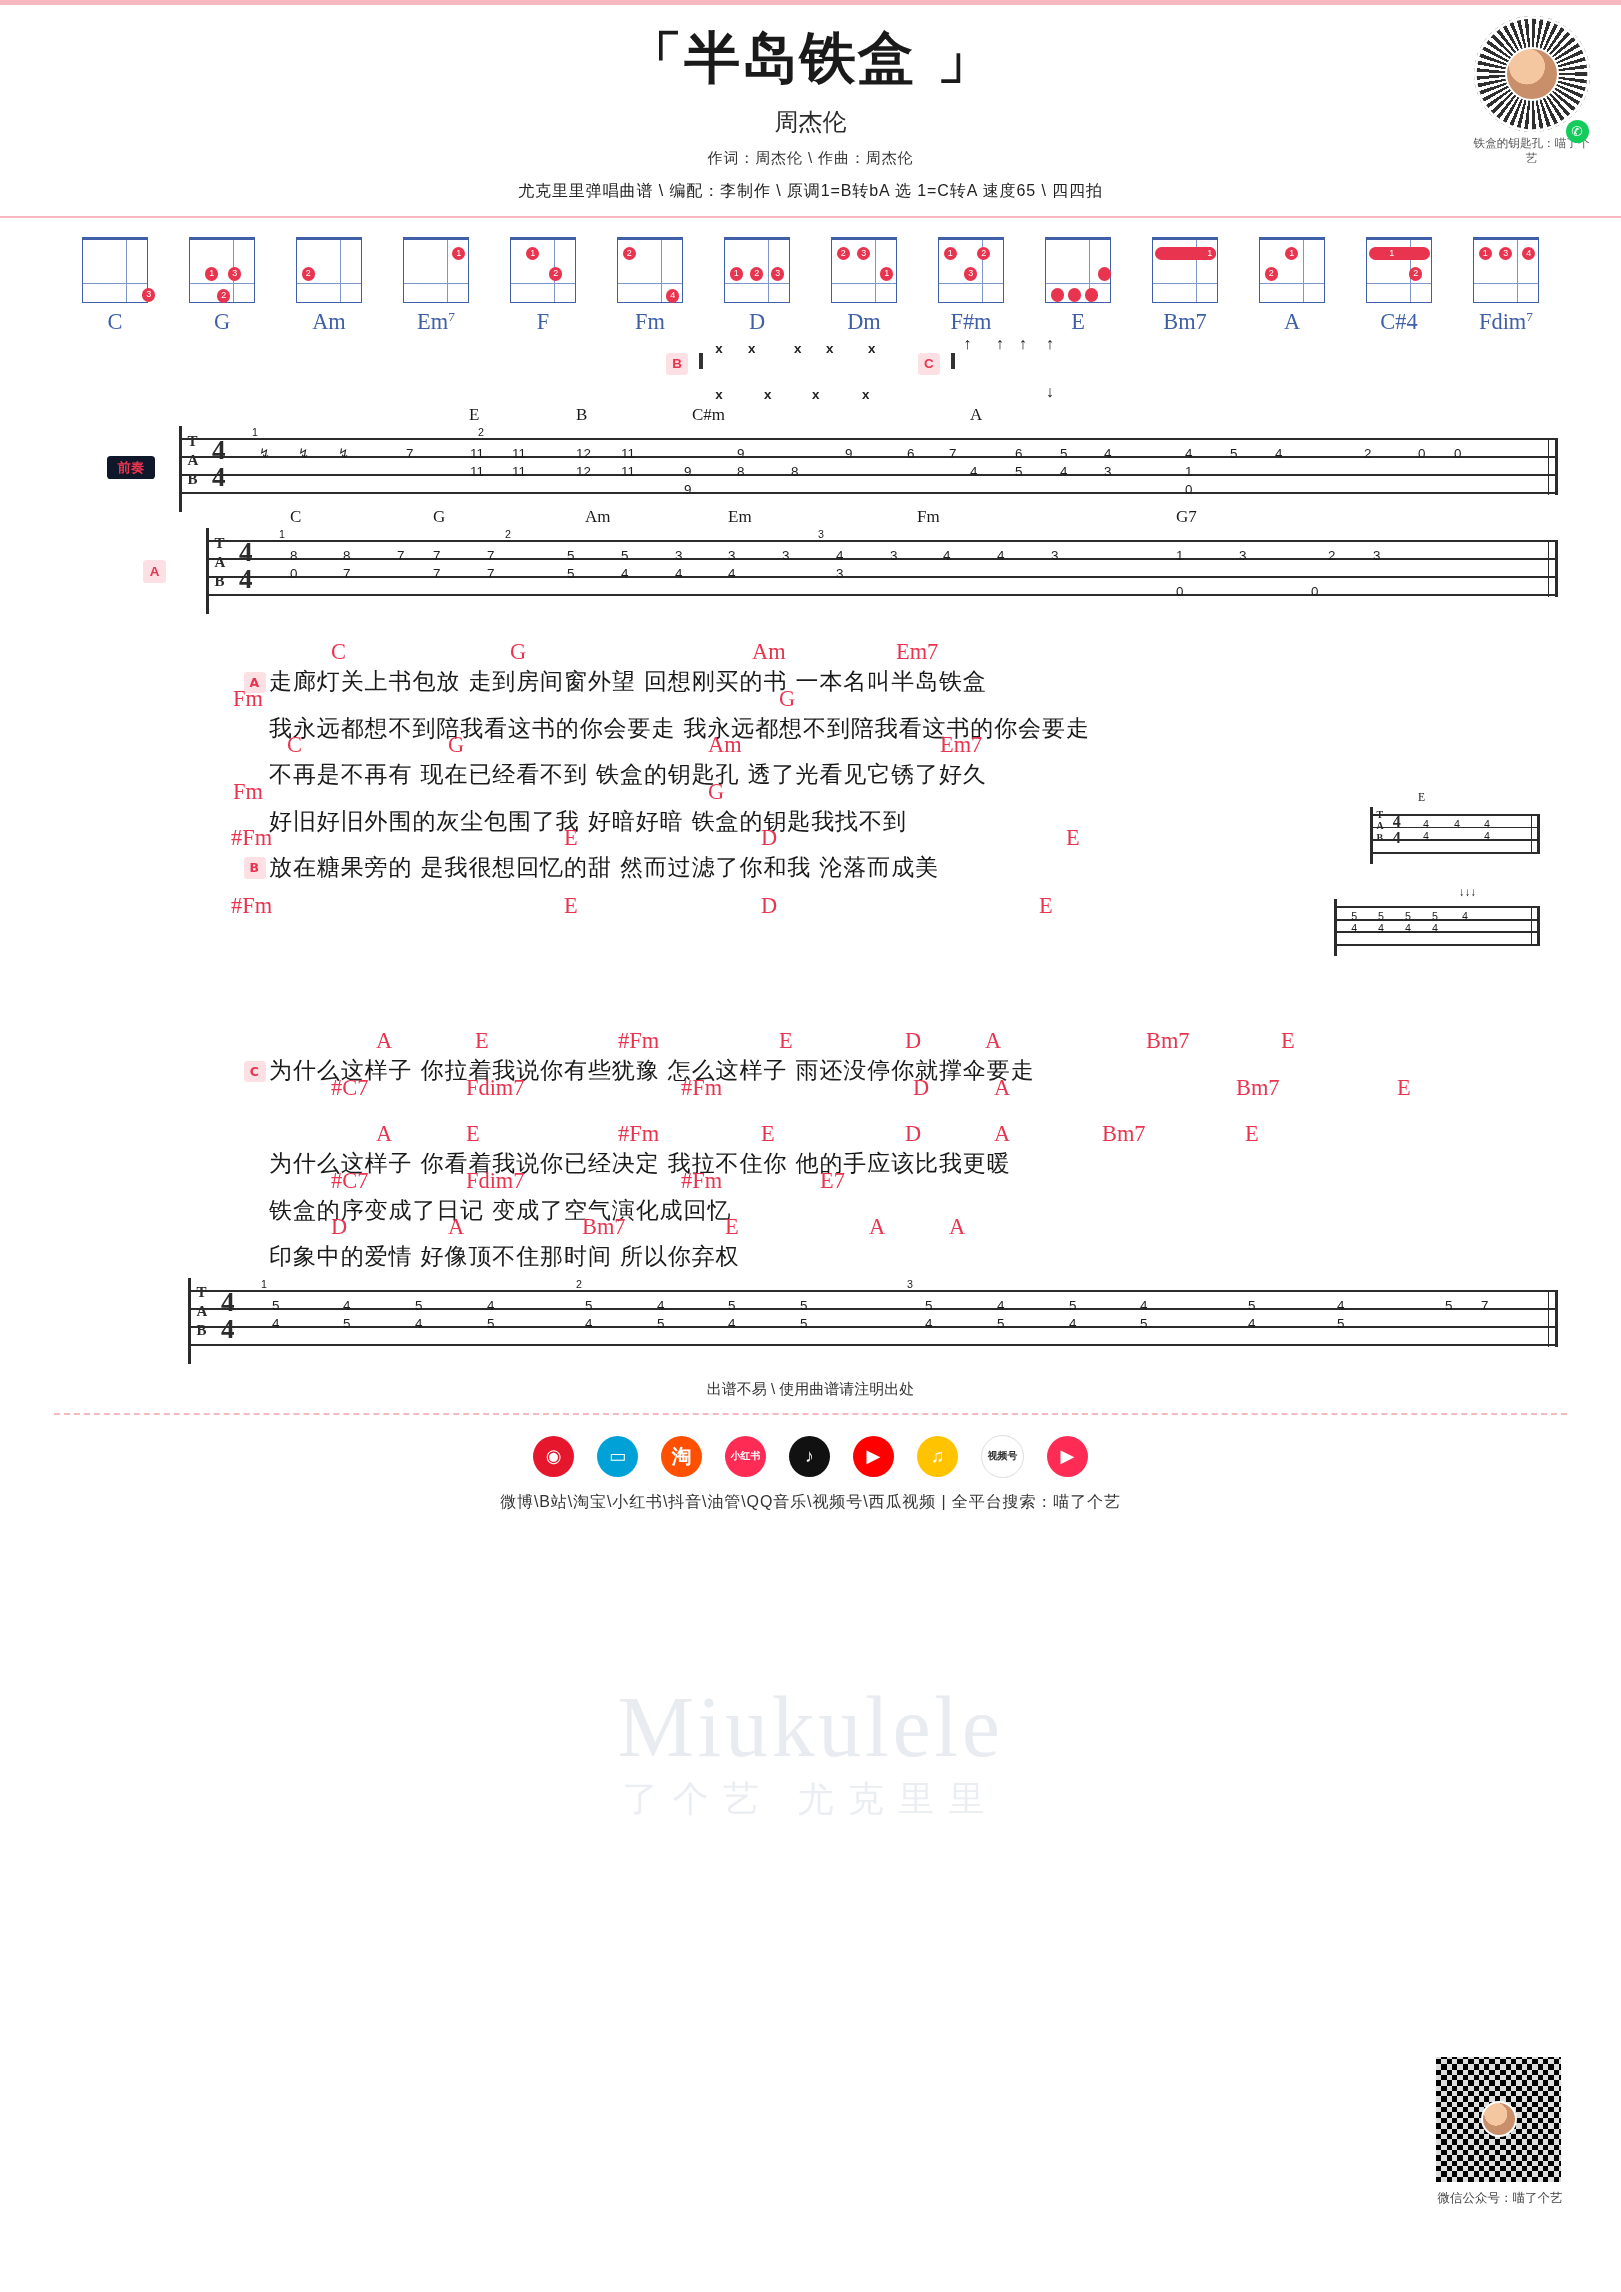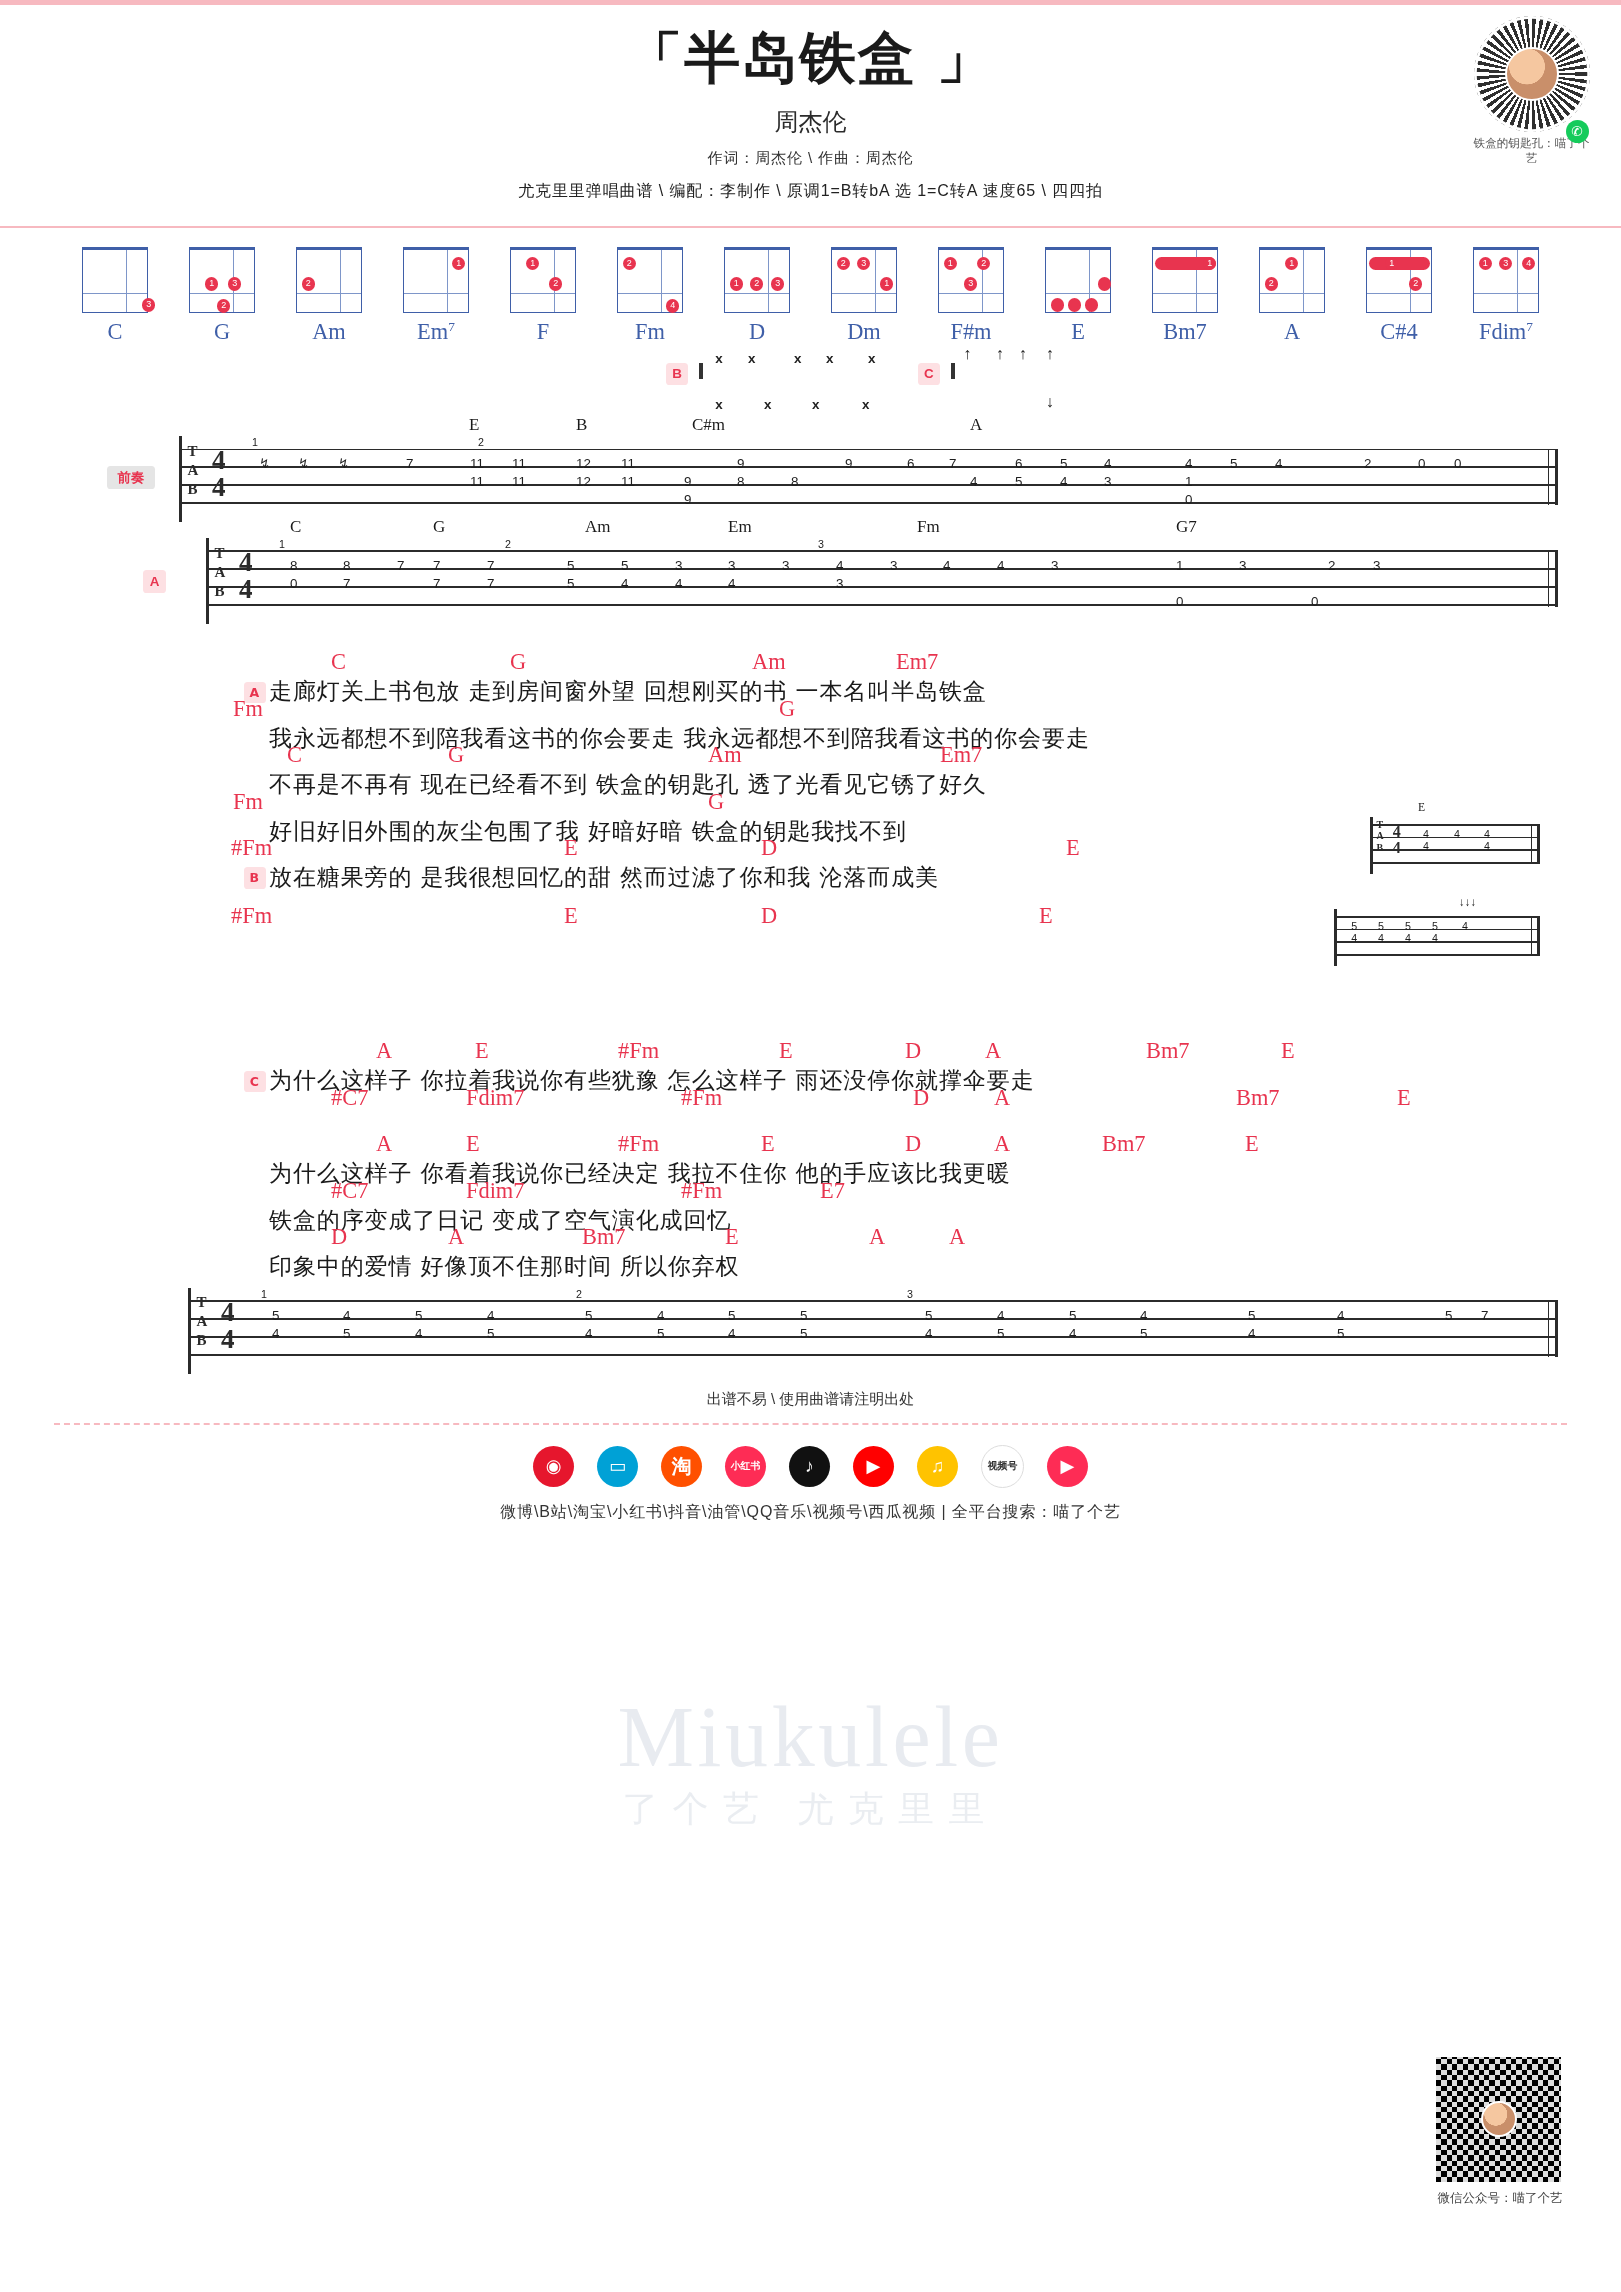--- a/index.html
+++ b/index.html
@@ -15,21 +15,21 @@
     width:1621px;
     min-height:2293px;
     box-sizing:border-box;
     padding:0;
     overflow:hidden;
   }
   
   .header{
     position:relative;
     border-bottom:2.7px solid #f7b9c0;
-    padding:16px 0 24px 0;
+    padding:16px 0 14px 0;
     text-align:center;
   }
   .title{
     font-size:56px;
     font-weight:bold;
     letter-spacing:1.8px;
     color:#1a1a1a;
     font-family:"DejaVu Sans","Liberation Sans",sans-serif;
   }
   .artist{
@@ -152,21 +152,21 @@
   
   .tabblock{
     position:relative;
     margin:16px 0 5.4px 0;
     padding-left:116px;
     padding-right:63px;
   }
   .tab-label{
     position:absolute;left:107px;top:30px;
     width:48px;height:23px;line-height:23px;text-align:center;
-    background:#e5e5e5;color:#e8344f;font-size:13.4px;font-weight:bold;border-radius:3.6px;
+    background:#0f172a;color:#e8344f;font-size:13.4px;font-weight:bold;border-radius:3.6px;
   }
   .tab-badge{
     position:absolute;left:143px;top:32px;
     width:23px;height:23px;line-height:23px;text-align:center;
     background:#fde0e3;color:#e8344f;font-size:13.4px;font-weight:bold;border-radius:3.6px;
   }
   .tabstaff{
     position:relative;
     height:86px;
     margin-left:63px;

